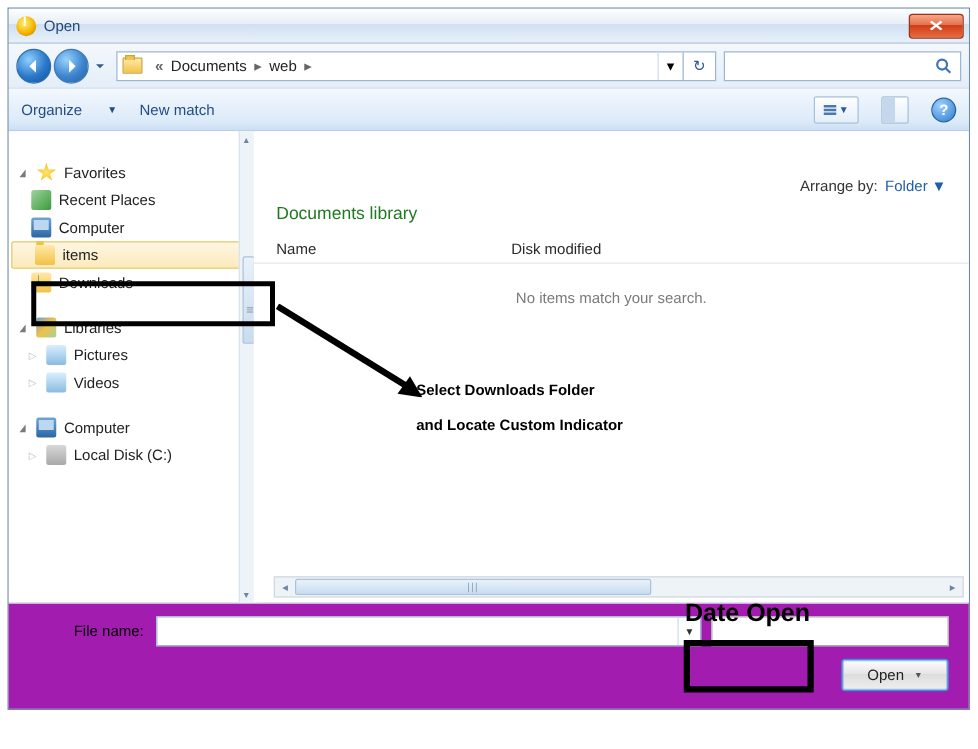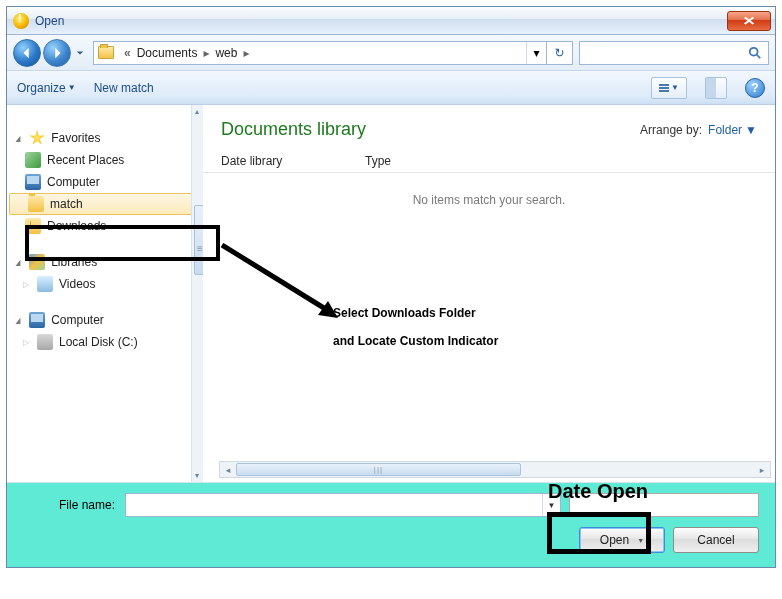--- a/index.html
+++ b/index.html
@@ -28,21 +28,21 @@
 .addr .crumbs{display:flex;align-items:center;flex:1; padding:0 4px; color:#222;}
 .addr .chev{margin:0 6px; color:#666;}
 .addr .dchev{color:#666; margin:0 6px 0 2px; font-weight:bold;}
 .addr .drop-a{ width:20px; border-left:1px solid #cfdced; height:100%; display:flex;align-items:center;justify-content:center;}
 .addr .refresh{ width:26px; border-left:1px solid #9db6d3; height:100%; display:flex;align-items:center;justify-content:center; color:#2b5a9c;}
 
 .searchbox{ width:190px; height:24px; border:1px solid #9db6d3; background:#fff; display:flex; align-items:center; padding:0 6px; justify-content:flex-end;}
 .searchbox svg{width:14px;height:14px; fill:none; stroke:#3c74b7; stroke-width:2;}
 
 .toolbar{ height:34px; background:linear-gradient(#f3f8fe,#dceaf8 80%, #cbdff3); display:flex; align-items:center; padding:0 10px; gap:18px; border-bottom:1px solid #b9cde4;}
-.tool-link{ color:#1f4d86; display:flex; align-items:center; gap:2px;}
+.tool-link{ color:#1f4d86; display:flex; align-items:center; gap:20px;}
 .tool-link .caret{font-size:8px;}
 .toolbar .spacer{flex:1}
 .view-btn{ width:36px;height:22px; border:1px solid #a9c2de; background:linear-gradient(#fdfeff,#e4eef8); border-radius:2px; display:flex;align-items:center;justify-content:center; gap:2px;}
 .view-btn .bars{display:flex;flex-direction:column;gap:1px}
 .view-btn .bars span{width:10px;height:2px;background:#4a78ad}
 .view-btn .caret{font-size:8px;color:#2b5a9c}
 .pane-btn{width:22px;height:22px;border:1px solid #a9c2de;background:linear-gradient(#fdfeff,#e4eef8);border-radius:2px;display:flex}
 .pane-btn span{flex:1}
 .pane-btn span:first-child{background:#c4d7ec}
 .help-btn{width:20px;height:20px;border-radius:50%;background:radial-gradient(circle at 35% 30%,#9ed0ff,#2e7ccd);color:#fff;display:flex;align-items:center;justify-content:center;font-weight:bold;border:1px solid #2462a3}
@@ -74,35 +74,35 @@
 .ico.down{background:linear-gradient(#ffe9a8,#f2c146);position:relative}
 .ico.down::after{content:"↓";position:absolute;left:3px;top:-1px;font-size:11px;color:#2e8b2e;font-weight:bold}
 .ico.lib{background:linear-gradient(135deg,#6b9ed4,#f2c146,#9ed39e)}
 .ico.music{background:linear-gradient(#bfe3ff,#6aa6d8);}
 .ico.pics{background:linear-gradient(#d9efff,#8abbe0);}
 .ico.vids{background:linear-gradient(#d9efff,#8abbe0);}
 .ico.disk{background:linear-gradient(#d8d8d8,#a8a8a8)}
 
 .content{ flex:1; display:flex; flex-direction:column; background:#fff; min-width:0; position:relative;}
 .lib-header{ padding:14px 18px 6px; display:flex; align-items:center;}
-.lib-title{ color:#1e7a1e; font-size:18px; font-weight:normal;}
+.lib-title{ color:#1e7a1e; font-size:14px; font-weight:normal;margin-top:43px;}
 .arrange{ margin-left:auto; display:flex; align-items:center; gap:6px; color:#333;}
 .arrange .val{ color:#1f5fa8; display:flex; align-items:center; gap:3px;}
 .cols{ display:flex; padding:8px 18px 4px; border-bottom:1px solid #e6e6e6; color:#2a2a2a; font-size:12px;}
 .cols .c1{flex: 0 0 188px}
 .cols .c2{flex: 0 0 144px}
 .cols .c3{flex:1}
 .empty{ text-align:center; color:#7a7a7a; padding:20px 0;}
 
 .hscroll{ height:17px; margin:0 4px 4px 16px; border:1px solid #d0d8e0; background:#eef3f8; display:flex; align-items:center;}
 .hscroll .arr{width:16px;text-align:center;font-size:9px;color:#6a86a4}
 .hscroll .track{flex:1;position:relative;height:100%}
 .hscroll .thumb{position:absolute;left:0;top:1px;height:13px;width:55%;background:linear-gradient(#e9f1fa,#c8dcef);border:1px solid #a9c2de;border-radius:2px;display:flex;align-items:center;justify-content:center;color:#8aa0b6;font-size:8px;letter-spacing:1px}
 
-.footer{ padding:10px 16px 14px; display:flex; flex-direction:column; gap:10px; background:#5eead4; border-top:1px solid #d9e3ed;}
+.footer{ padding:10px 16px 14px; display:flex; flex-direction:column; gap:10px; background:#a21caf; border-top:1px solid #d9e3ed;}
 .fn-row{display:flex;align-items:center;gap:8px}
 .fn-label{ width:94px; text-align:right; padding-right:2px;}
 .fn-input{ flex:1; height:24px; border:1px solid #9db6d3; background:#fff; position:relative; padding:0 22px 0 6px;}
 .fn-input .dd{position:absolute;right:0;top:0;width:18px;height:100%;display:flex;align-items:center;justify-content:center;border-left:1px solid #cfdced;font-size:8px;color:#333}
 .filter-box{ width:190px; height:24px; border:1px solid #aaa; background:#fff; padding:0 4px}
 .btn-row{display:flex; justify-content:flex-end; gap:8px}
 .btn{ width:86px; height:26px; border:1px solid #8c8c8c; background:linear-gradient(#fefefe,#e6e6e6 45%,#dcdcdc 46%,#efefef); border-radius:3px; display:flex;align-items:center;justify-content:center; gap:4px; color:#222;}
 .btn.primary{border-color:#3f8dd6; box-shadow:0 0 0 1px #8dc3ef inset}
 .btn .caret{font-size:7px;color:#555;margin-left:4px}
 
@@ -202,30 +202,34 @@
         <li>
             <span class="ico recent"></span>
             <span>Recent Places</span>
           </li>
         <li>
             <span class="ico comp"></span>
             <span>Computer</span>
           </li>
         <li class="sel">
             <span class="ico fold"></span>
-            <span>match</span>
+            <span>items</span>
           </li>
         <li>
             <span class="ico down"></span>
             <span>Downloads</span>
           </li>
         <li class="gap"></li>
         <li class="head">
             <span class="ico lib"></span>
             <span>Libraries</span>
+          </li>
+        <li class="sub">
+            <span class="ico pics"></span>
+            <span>Pictures</span>
           </li>
         <li class="sub">
             <span class="ico vids"></span>
             <span>Videos</span>
           </li>
         <li class="gap"></li>
         <li class="head">
             <span class="ico comp"></span>
             <span>Computer</span>
           </li>
@@ -245,22 +249,22 @@
         <div class="lib-title">Documents library</div>
         <div class="arrange">
           <span>Arrange by:</span>
           <span class="val">
               <span>Folder</span>
               <span class="caret">▼</span>
             </span>
         </div>
       </div>
       <div class="cols">
-        <div class="c2">Date library</div>
-        <div class="c3">Type</div>
+        <div class="c1">Name</div>
+        <div class="c2">Disk modified</div>
       </div>
       <div class="empty">No items match your search.</div>
       <div style="flex:1"></div>
       <div class="hscroll">
         <div class="arr">◂</div>
         <div class="track">
             <div class="thumb">|||</div>
           </div>
         <div class="arr">▸</div>
       </div>
@@ -272,23 +276,20 @@
       <div class="fn-label">File name:</div>
       <div class="fn-input" value="">
         <div class="dd">▼</div>
       </div>
       <div class="filter-box"></div>
     </div>
     <div class="btn-row">
       <div class="btn primary">
           <span>Open</span>
           <span class="caret">▼</span>
-        </div>
-      <div class="btn">
-          <span>Cancel</span>
         </div>
     </div>
   </div>
 
 </div>
 
 <div class="anno-box1"></div>
 <div class="anno-line">
   <svg viewBox="0 0 118 75">
       <line x1="2" y1="2" x2="112" y2="70" stroke="#000" stroke-width="5"></line>

